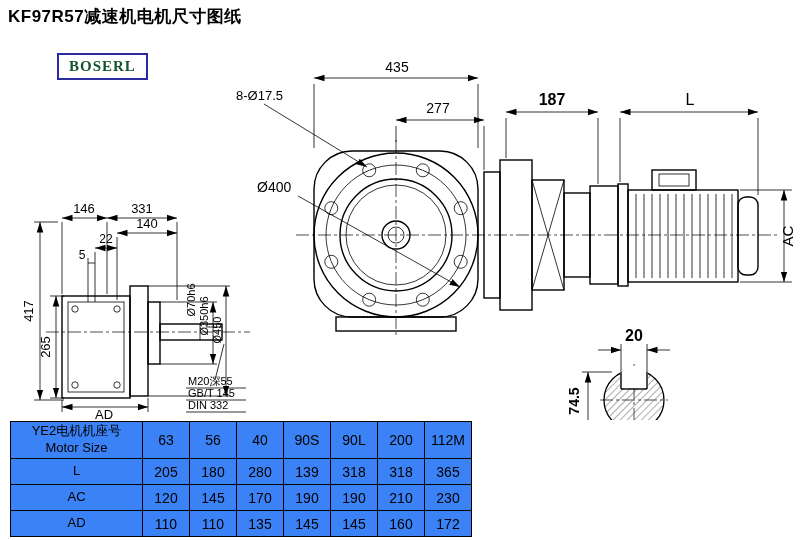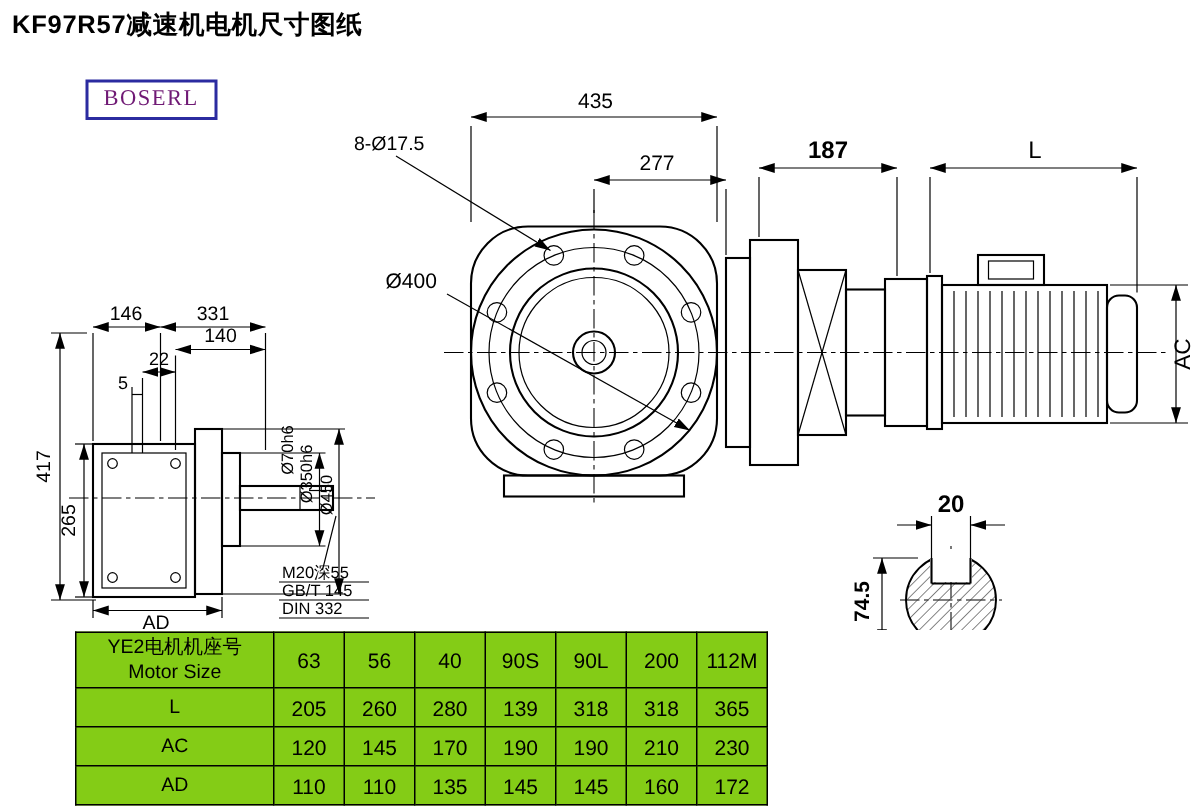--- a/index.html
+++ b/index.html
@@ -2,29 +2,29 @@
 <html><head>
 <meta charset="utf-8">
 <style>
   * { margin:0; padding:0; box-sizing:border-box; }
   html,body { width:800px; height:540px; background:#fff; overflow:hidden;
               font-family:"Liberation Sans", sans-serif; }
   .page { position:absolute; left:0; top:0; width:800px; height:540px; background:#fff; }
   .title { position:absolute; left:8px; top:5px; font-size:17px; font-weight:bold;
            color:#000; letter-spacing:.5px; white-space:nowrap; }
   .logo { position:absolute; left:57px; top:53px; border:2px solid #2b2ba0;
-          color:#701a75; font-family:"Liberation Serif", serif; font-weight:normal;
+          color:#14532d; font-family:"Liberation Serif", serif; font-weight:bold;
           font-size:15px; letter-spacing:1px; padding:3px 10px; background:#fff; }
   svg.drawing { position:absolute; left:0; top:0; }
   svg text { font-family:"Liberation Sans", sans-serif; fill:#000; }
   .ol { fill:none; stroke:#000; stroke-width:1.4; }
   .tl { fill:none; stroke:#000; stroke-width:0.8; }
   .cl { fill:none; stroke:#000; stroke-width:0.7; stroke-dasharray:13 3 3 3; }
   table.size-table { position:absolute; left:10px; top:421px; border-collapse:collapse;
-                     table-layout:fixed; background:#84cc16;margin-left:40px; }
+                     table-layout:fixed; background:#3b82f6; }
   table.size-table td { border:1px solid #000; text-align:center; vertical-align:middle;
                         font-size:14px; color:#000; padding:0; height:26px; }
   table.size-table td.hdr { width:132px; font-size:13px; line-height:1.3; }
   table.size-table td.num { width:47px; }
   table.size-table tr.header td { height:37px; }
 </style>
 </head>
 <body>
 
 <div class="page">
@@ -221,21 +221,21 @@
       <td class="num">56</td>
       <td class="num">40</td>
       <td class="num">90S</td>
       <td class="num">90L</td>
       <td class="num">200</td>
       <td class="num">112M</td>
     </tr>
     <tr>
       <td class="hdr">L</td>
       <td class="num">205</td>
-      <td class="num">260</td>
+      <td class="num">180</td>
       <td class="num">280</td>
       <td class="num">139</td>
       <td class="num">318</td>
       <td class="num">318</td>
       <td class="num">365</td>
     </tr>
     <tr>
       <td class="hdr">AC</td>
       <td class="num">120</td>
       <td class="num">145</td>

